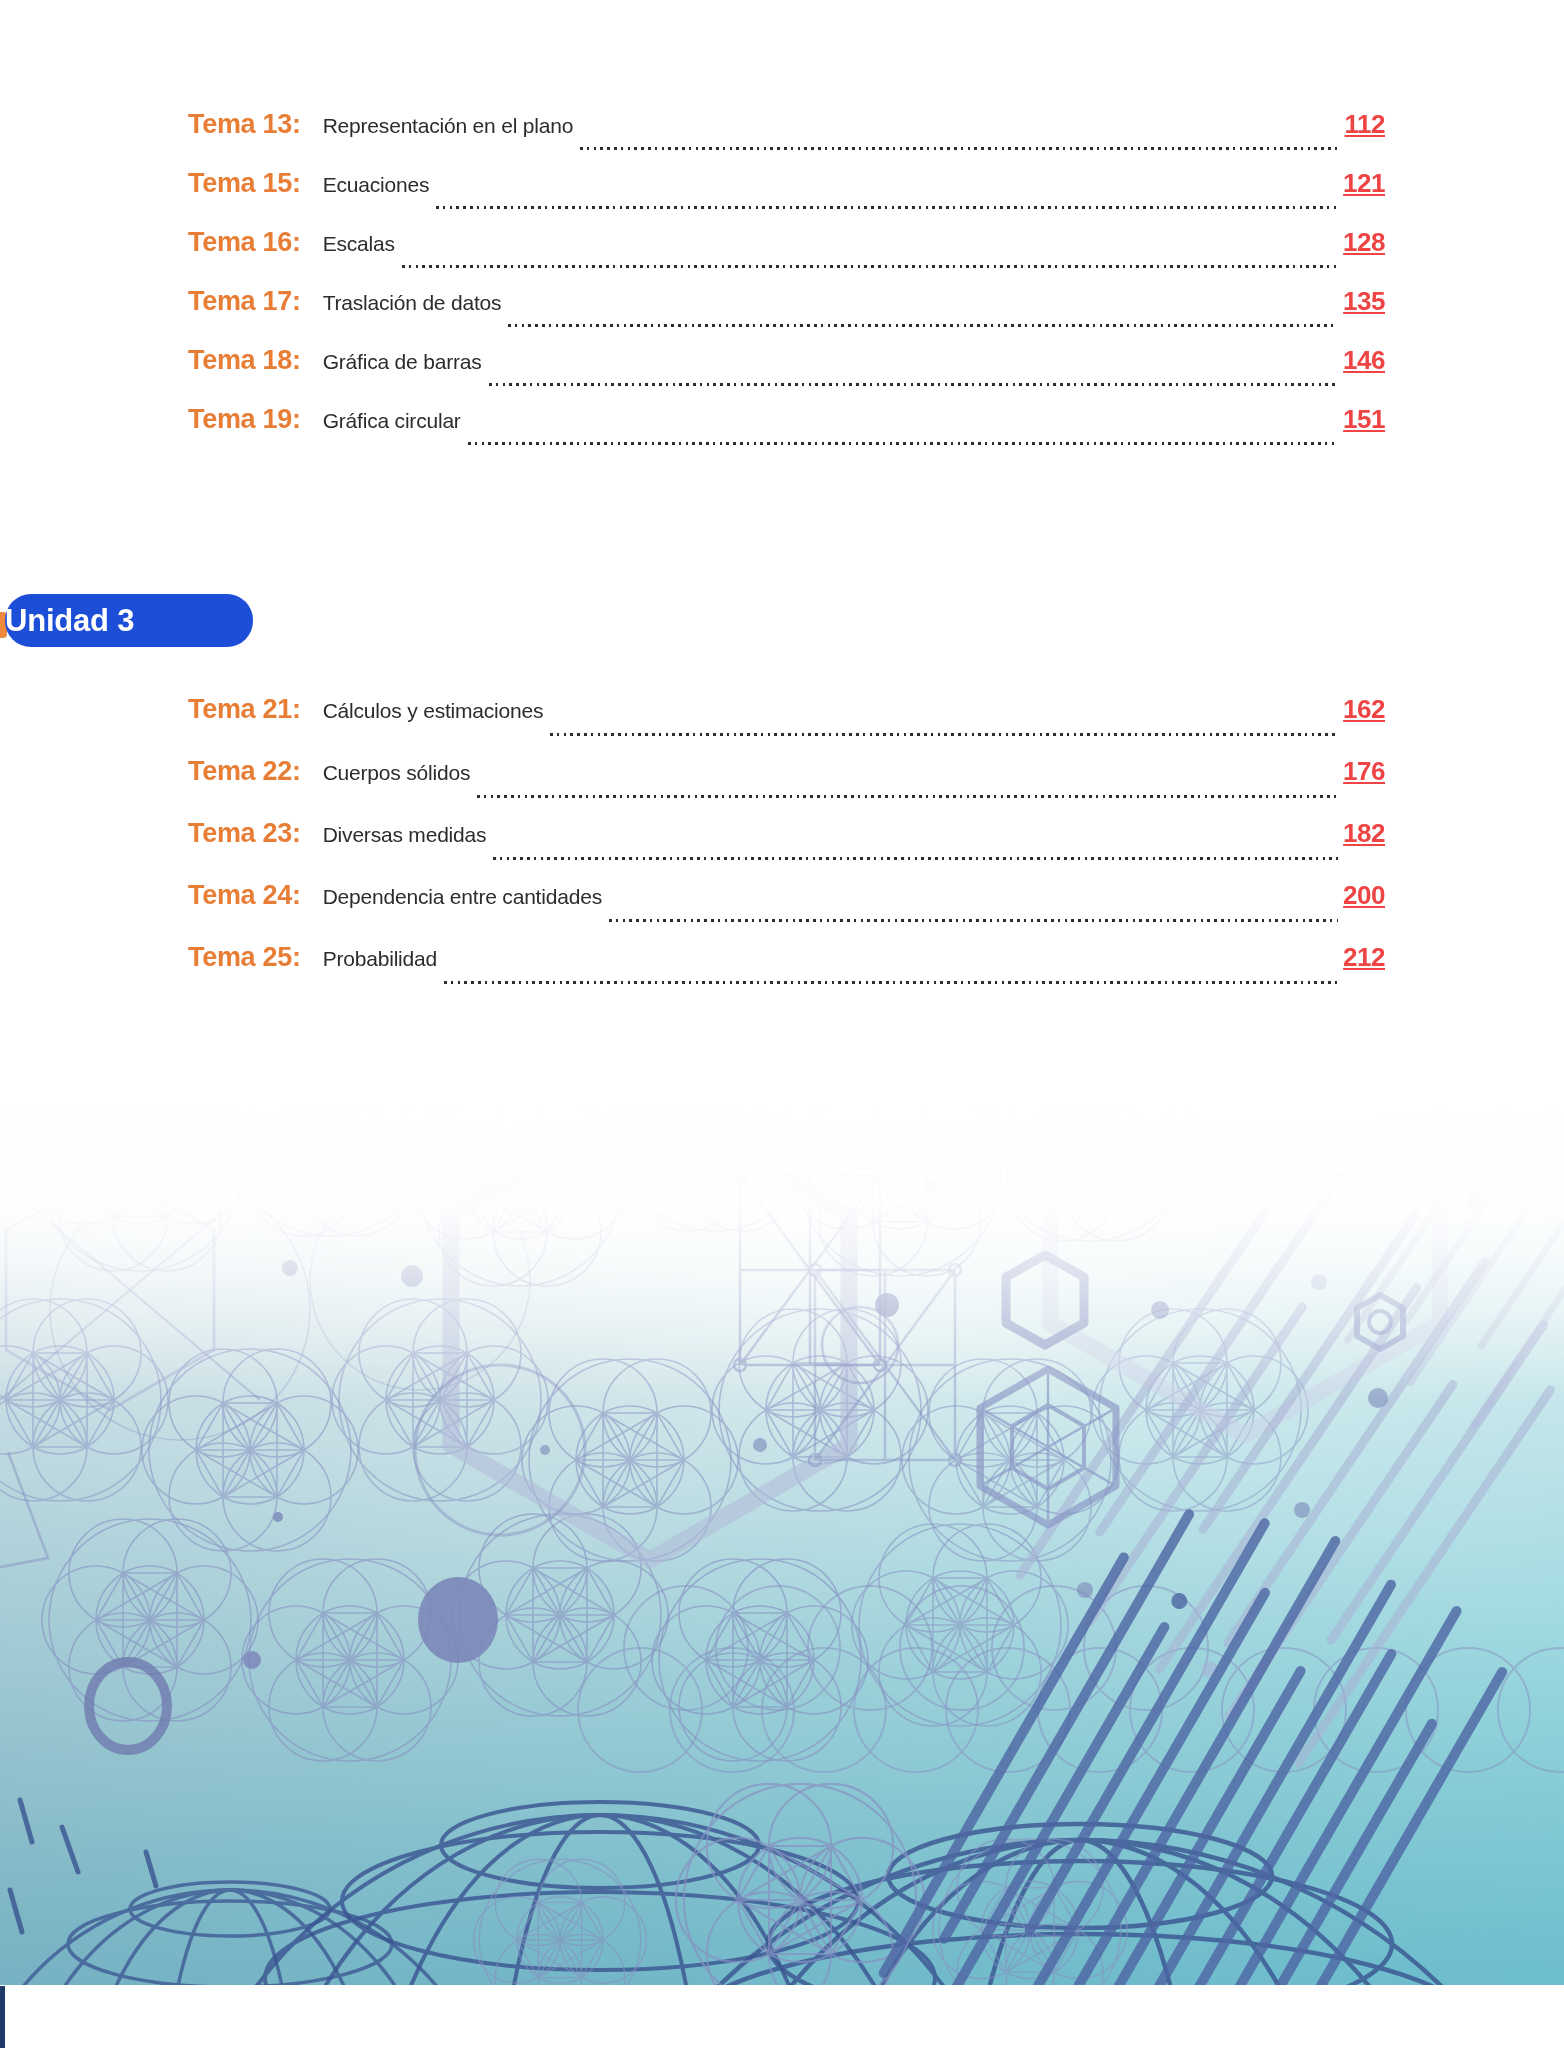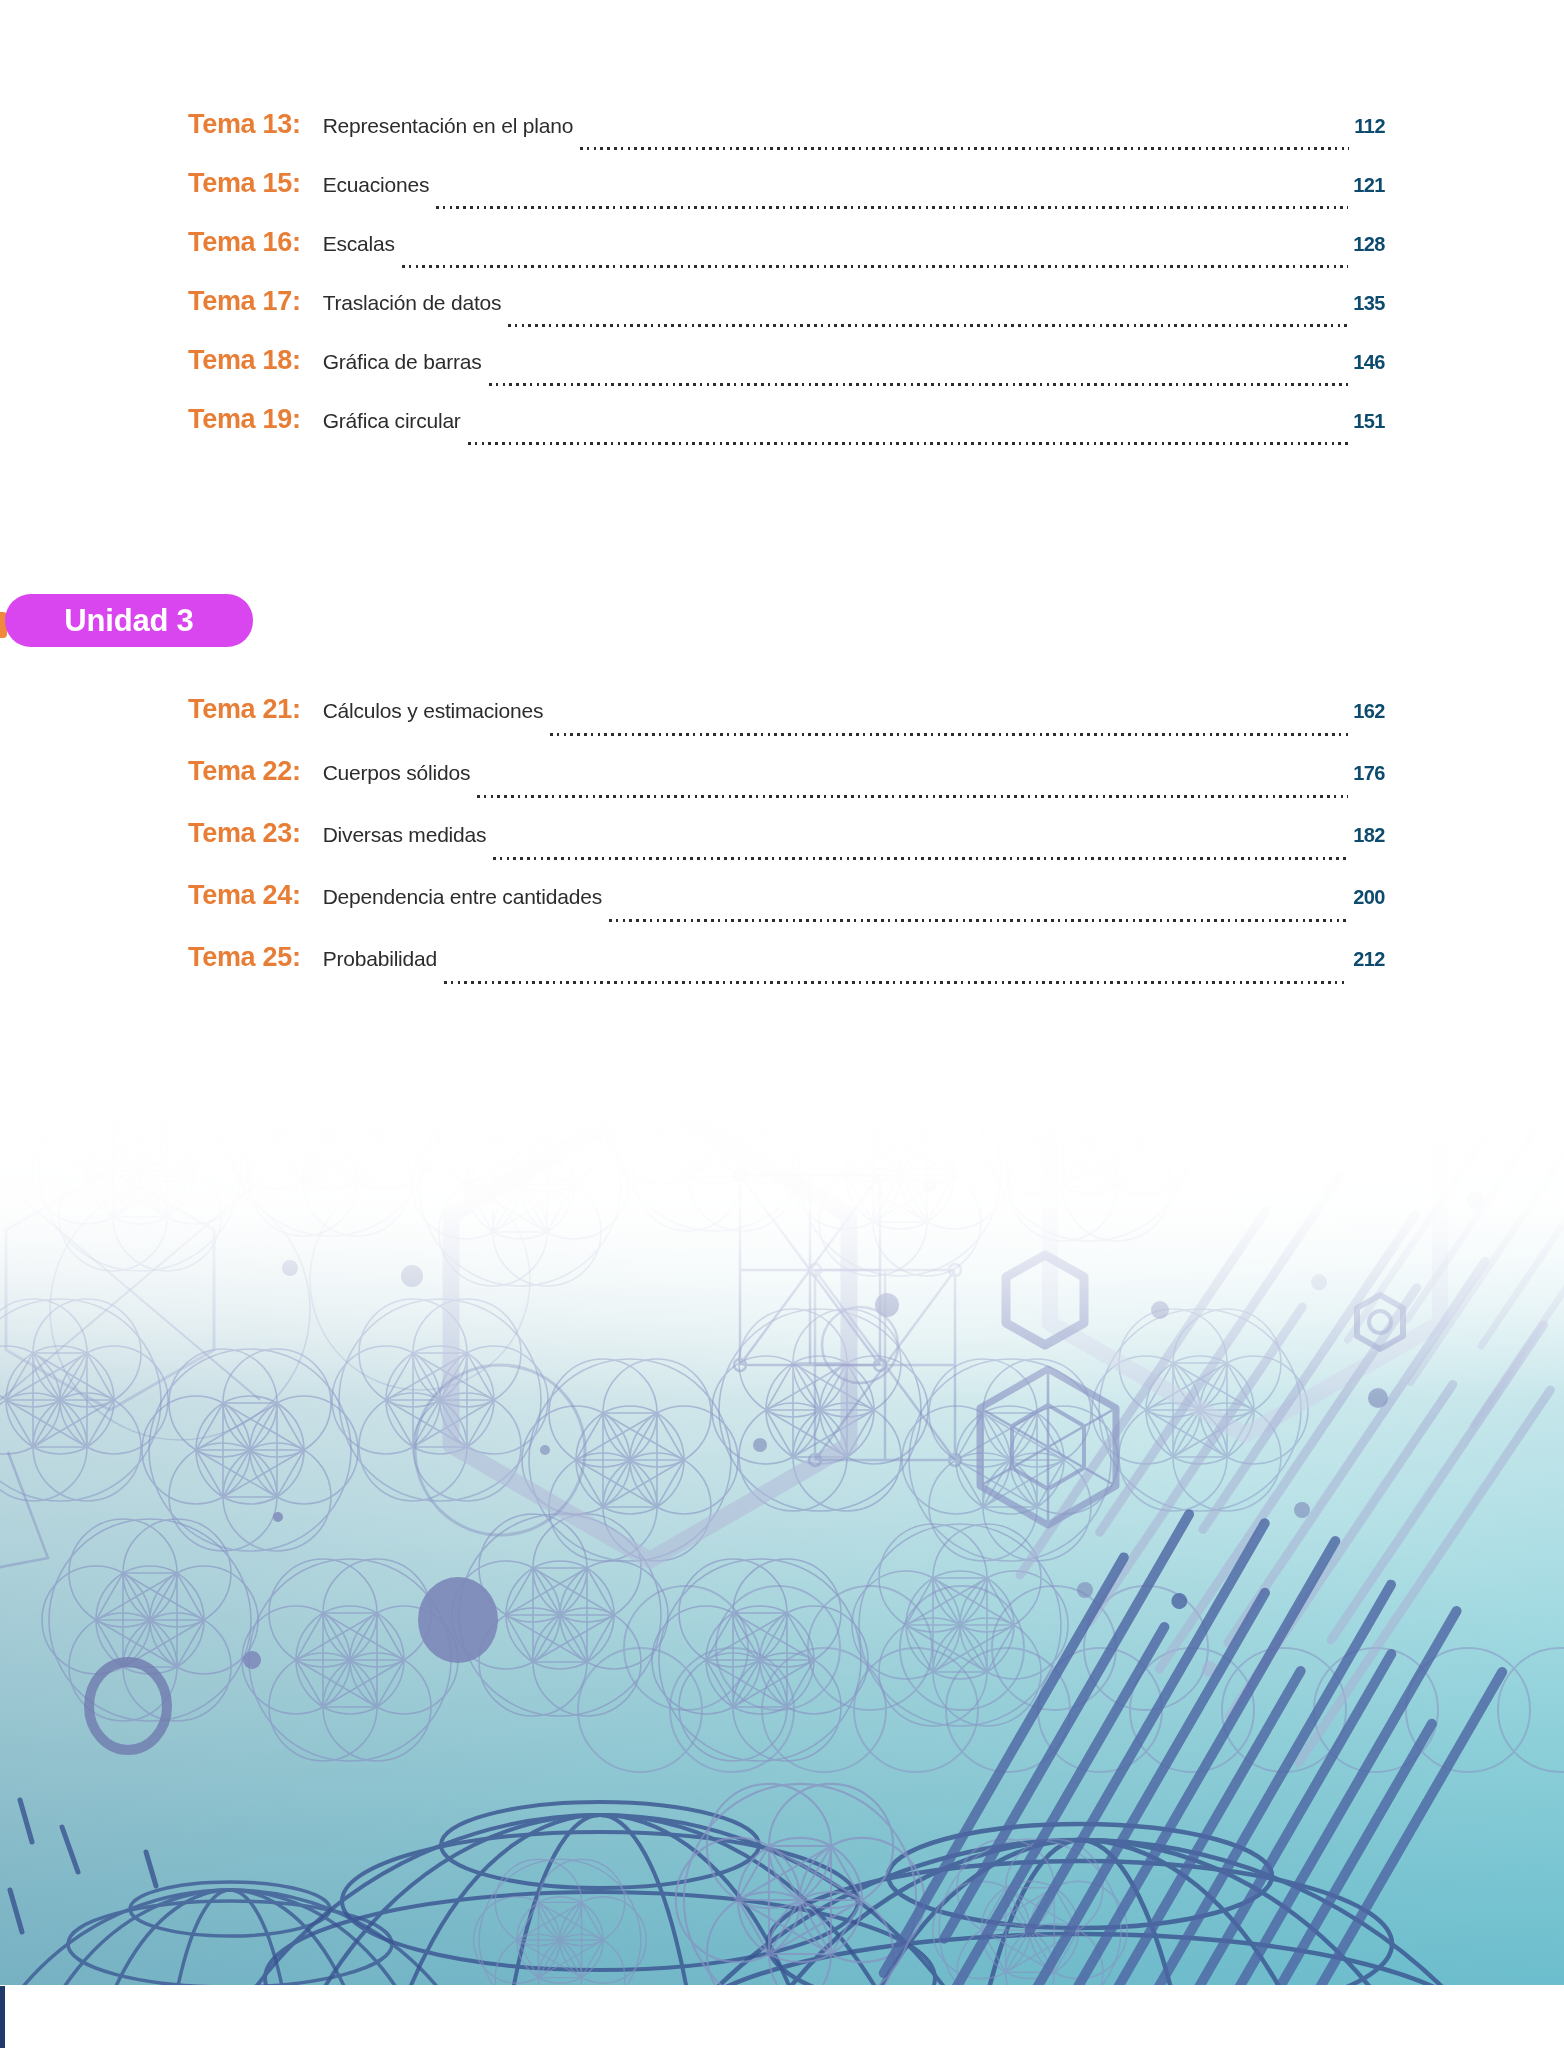--- a/index.html
+++ b/index.html
@@ -25,28 +25,28 @@
   }
   .title{
     font-size:21px;color:#2D2C2B;letter-spacing:-0.2px;white-space:pre;
   }
   .leader{
     flex:1;height:3px;align-self:flex-end;
     margin:0 5px 5px 7px;
     background:repeating-linear-gradient(90deg,#2d2c2b 0 2.6px,transparent 2.6px 6.8px);
   }
   .page-num{
-    font-weight:700;font-size:20px;color:#0c4a6e;letter-spacing:-0.5px;
+    font-weight:700;font-size:26px;color:#ef4444;letter-spacing:-0.5px;text-decoration:underline;
   }
 
   
   .unit-badge{
     position:absolute;top:594px;left:5px;width:248px;height:53px;
-    background:#d946ef;border-radius:26px;
-    display:flex;align-items:center;justify-content:center;
+    background:#1d4ed8;border-radius:26px;
+    display:flex;align-items:center;justify-content:flex-start;
     color:#ffffff;font-weight:700;font-size:31px;letter-spacing:-0.2px;
   }
   .badge-sliver{
     position:absolute;top:612px;left:0;width:7px;height:26px;
     background:#EF8A3D;border-radius:0 4px 4px 0;
   }
 
   
   .band{position:absolute;top:1100px;left:0;width:1564px;height:885px;}
   .band svg{display:block;}

